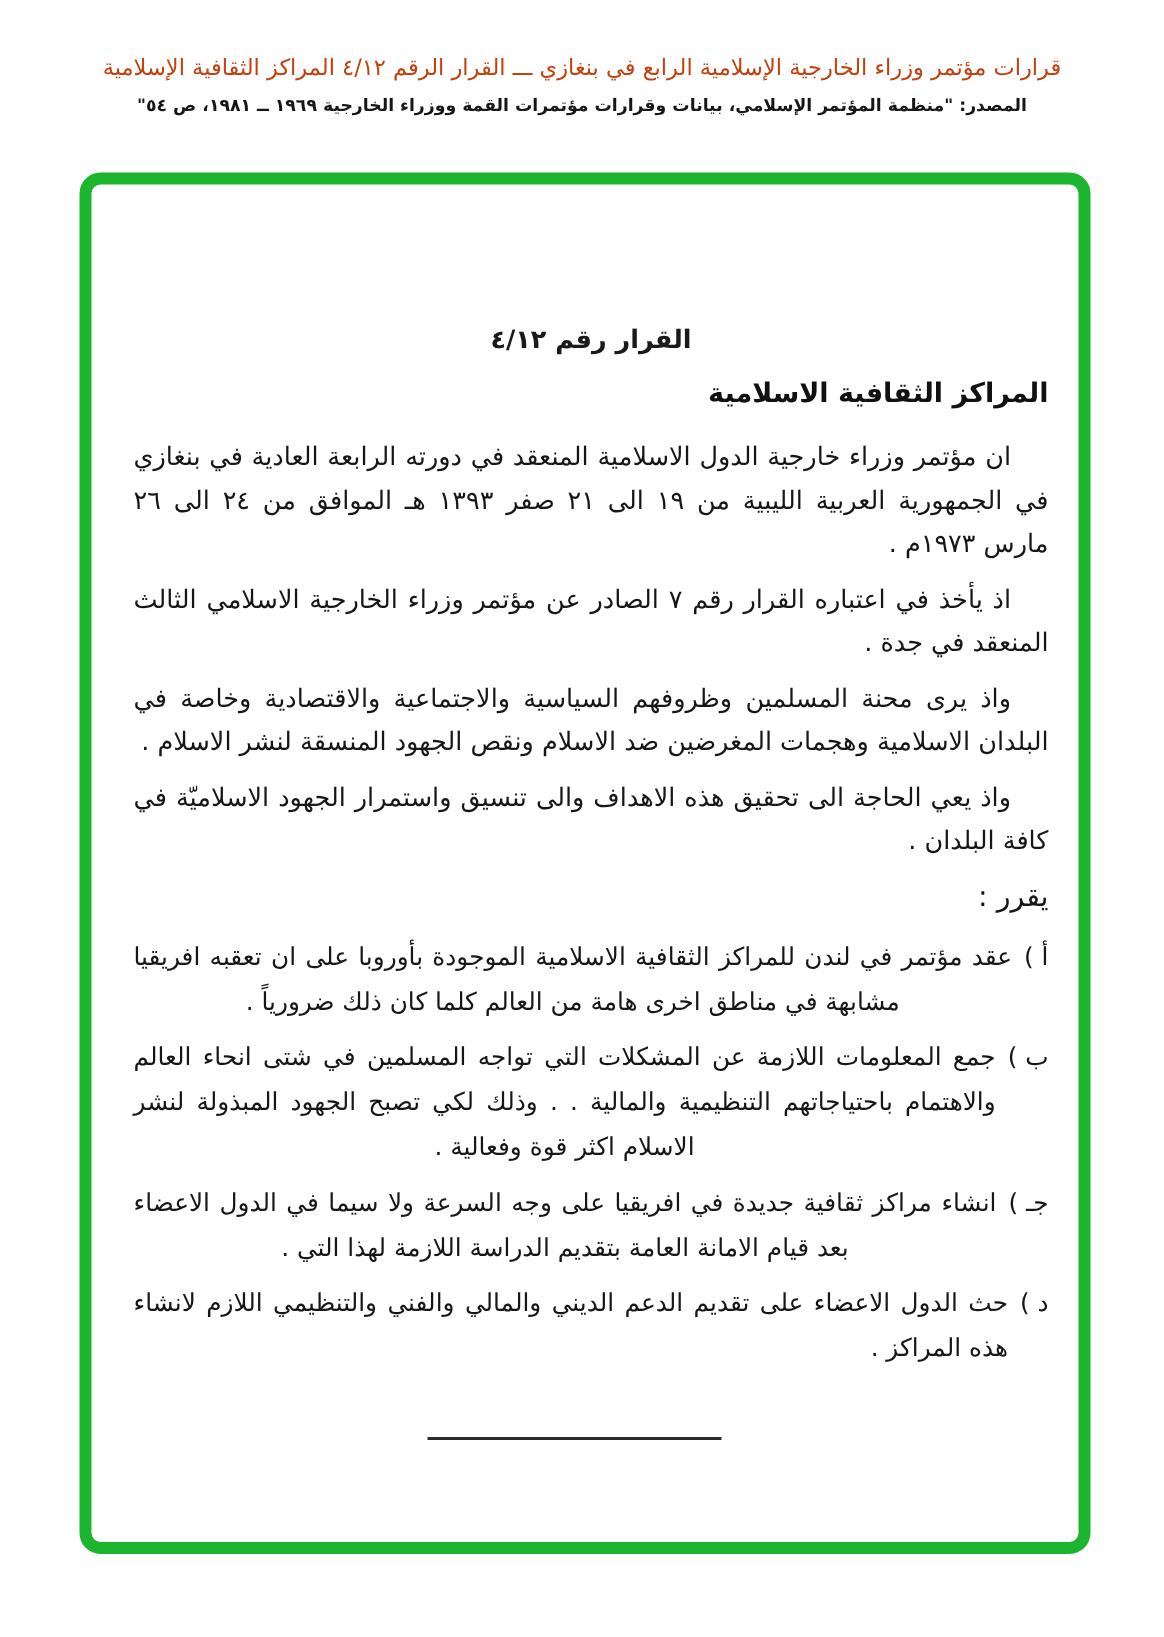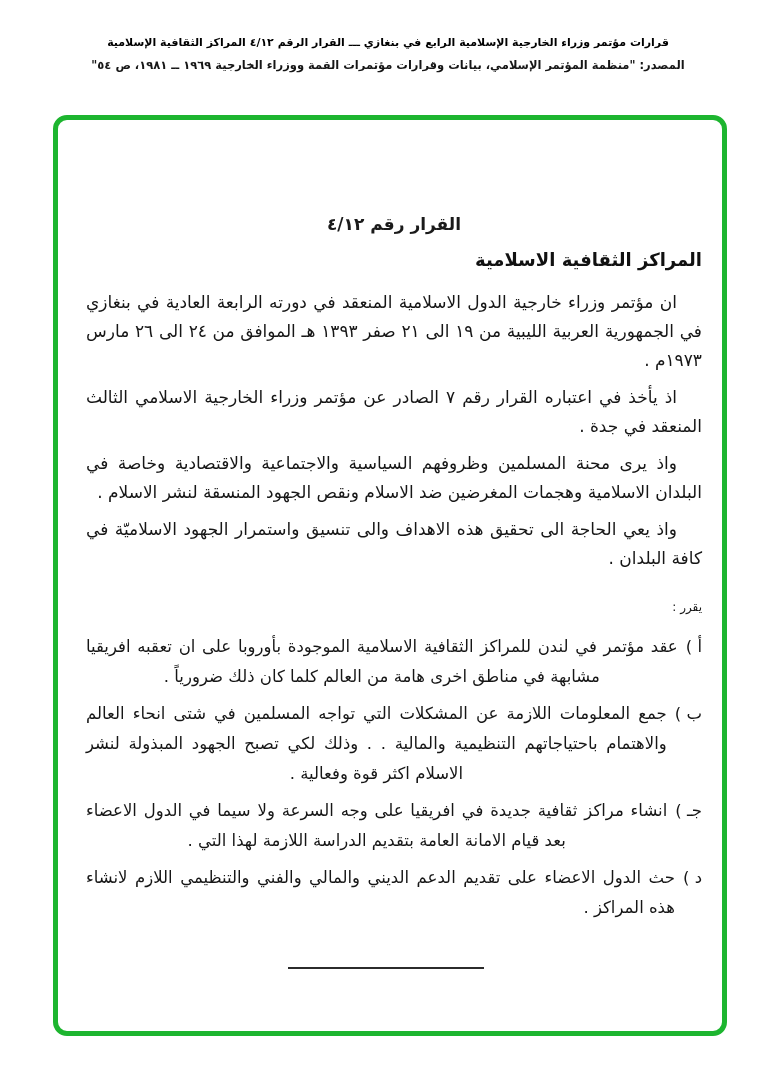--- a/index.html
+++ b/index.html
@@ -20,40 +20,40 @@
   
   .page-header {
     position: absolute;
     top: 36px;
     left: 20px;
     right: 20px;
     text-align: center;
     direction: rtl;
   }
   .page-header .line1 {
-    font-size: 11px;
-    font-weight: bold;
+    font-size: 15px;
+    font-weight: normal;
     letter-spacing: 0;
-    color: #000000;
+    color: #c2410c;
   }
   .page-header .line2 {
     margin-top: 9px;
     font-size: 11.5px;
     font-weight: bold;
     color: #161616;
   }
   
   .doc-frame {
     position: absolute;
     left: 53px;
     top: 115px;
     width: 674px;
     height: 921px;
     box-sizing: border-box;
-    border: 5px solid #be185d; 
+    border: 8px solid #be185d; 
     border-radius: 14px;
     background: #ffffff;
   }
   .doc-content {
     position: relative;
     box-sizing: border-box;
     height: 100%;
     padding: 94px 20px 0 28px;
     direction: rtl;
   }
@@ -74,22 +74,22 @@
   }
   .para {
     margin: 0 0 8px 0;
     font-size: 17px;
     line-height: 29px;
     text-align: justify;
     text-indent: 25px;
     color: #161616;
   }
   .decree-intro {
-    margin-top: 20px;
-    font-size: 12px;
+    margin-top: 8px;
+    font-size: 19px;
     line-height: 29px;
     text-align: right;
   }
   .decree-list {
     margin-top: 10px;
   }
   .decree-item {
     display: flex;
     flex-direction: row; 
     align-items: flex-start;

